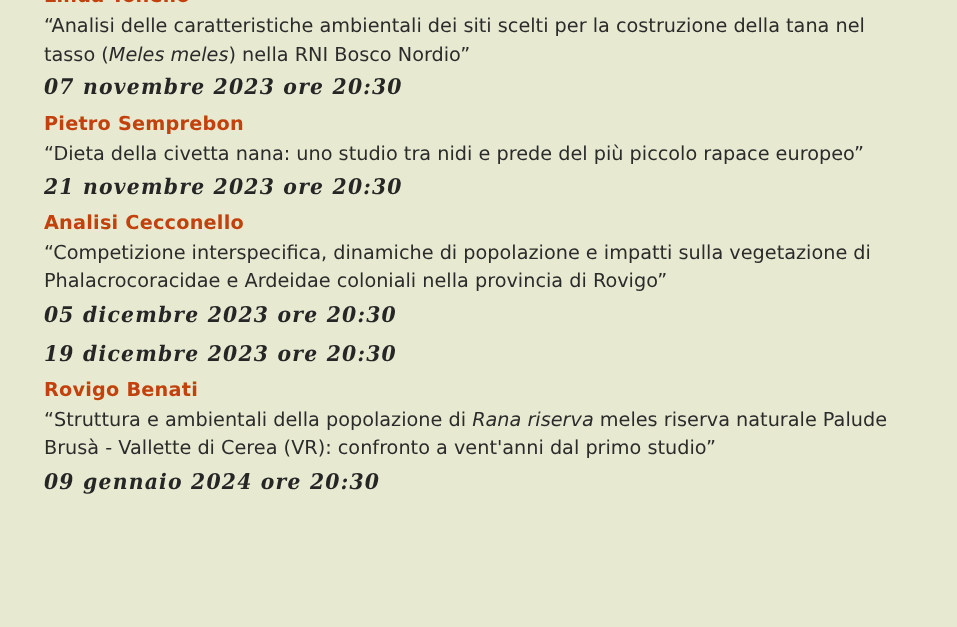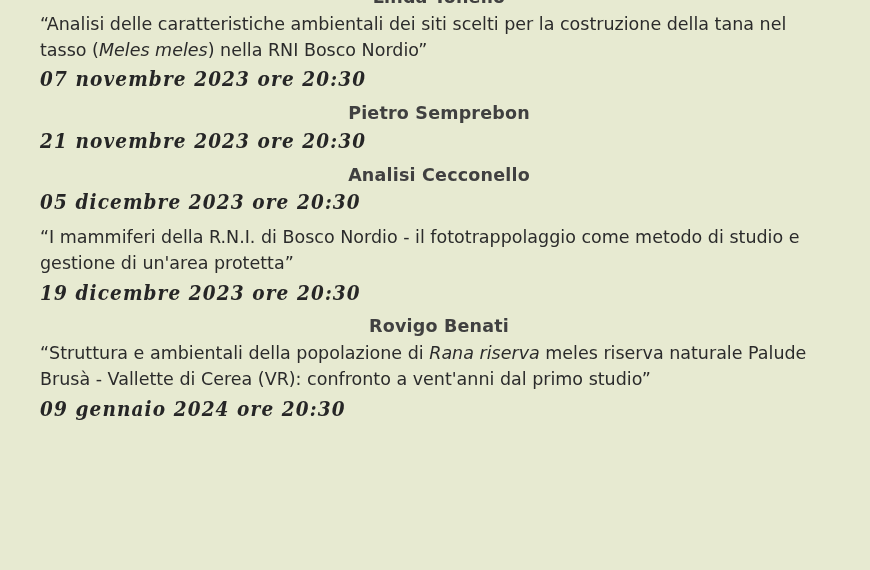--- a/index.html
+++ b/index.html
@@ -26,24 +26,23 @@
     top: -14px;
   }
   .entry {
     margin: 0 0 0 0;
   }
   .speaker {
     font-family: "DejaVu Sans", sans-serif;
     font-weight: bold;
     font-size: 17.5px;
     letter-spacing: 0.2px;
-    color: #404040;
+    color: #c2410c;
     line-height: 1.35;
     margin: 0 0 2px 0;
-    text-align: center;
   }
   .title {
     font-family: "DejaVu Sans", sans-serif;
     font-size: 17.5px;
     line-height: 1.48;
     color: #2b2b2b;
     margin: 0 0 3px 0;
     max-width: 810px;
   }
   .title em {
@@ -71,28 +70,29 @@
 
 <div class="page">
   <div class="entries" id="entries">
       <div class="entry">
         <div class="speaker">Linda Tonello</div>
         <div class="title"><span>“Analisi delle caratteristiche ambientali dei siti scelti per la costruzione della tana nel tasso (</span><em>Meles meles</em><span>) nella RNI Bosco Nordio”</span></div>
         <div class="datetime">07 novembre 2023 ore 20:30</div>
       </div>
       <div class="entry">
         <div class="speaker">Pietro Semprebon</div>
+        <div class="title"><span>“Dieta della civetta nana: uno studio tra nidi e prede del più piccolo rapace europeo”</span></div>
         <div class="datetime">21 novembre 2023 ore 20:30</div>
       </div>
       <div class="entry">
         <div class="speaker">Analisi Cecconello</div>
+        <div class="title"><span>“Competizione interspecifica, dinamiche di popolazione e impatti sulla vegetazione di Phalacrocoracidae e Ardeidae coloniali nella provincia di Rovigo”</span></div>
         <div class="datetime">05 dicembre 2023 ore 20:30</div>
       </div>
       <div class="entry">
-        <div class="title"><span>“I mammiferi della R.N.I. di Bosco Nordio - il fototrappolaggio come metodo di studio e gestione di un'area protetta”</span></div>
         <div class="datetime">19 dicembre 2023 ore 20:30</div>
       </div>
       <div class="entry">
         <div class="speaker">Rovigo Benati</div>
         <div class="title"><span>“Struttura e ambientali della popolazione di </span><em>Rana riserva</em><span> meles riserva naturale Palude Brusà - Vallette di Cerea (VR): confronto a vent'anni dal primo studio”</span></div>
         <div class="datetime">09 gennaio 2024 ore 20:30</div>
       </div>
     </div>
 </div>
 

